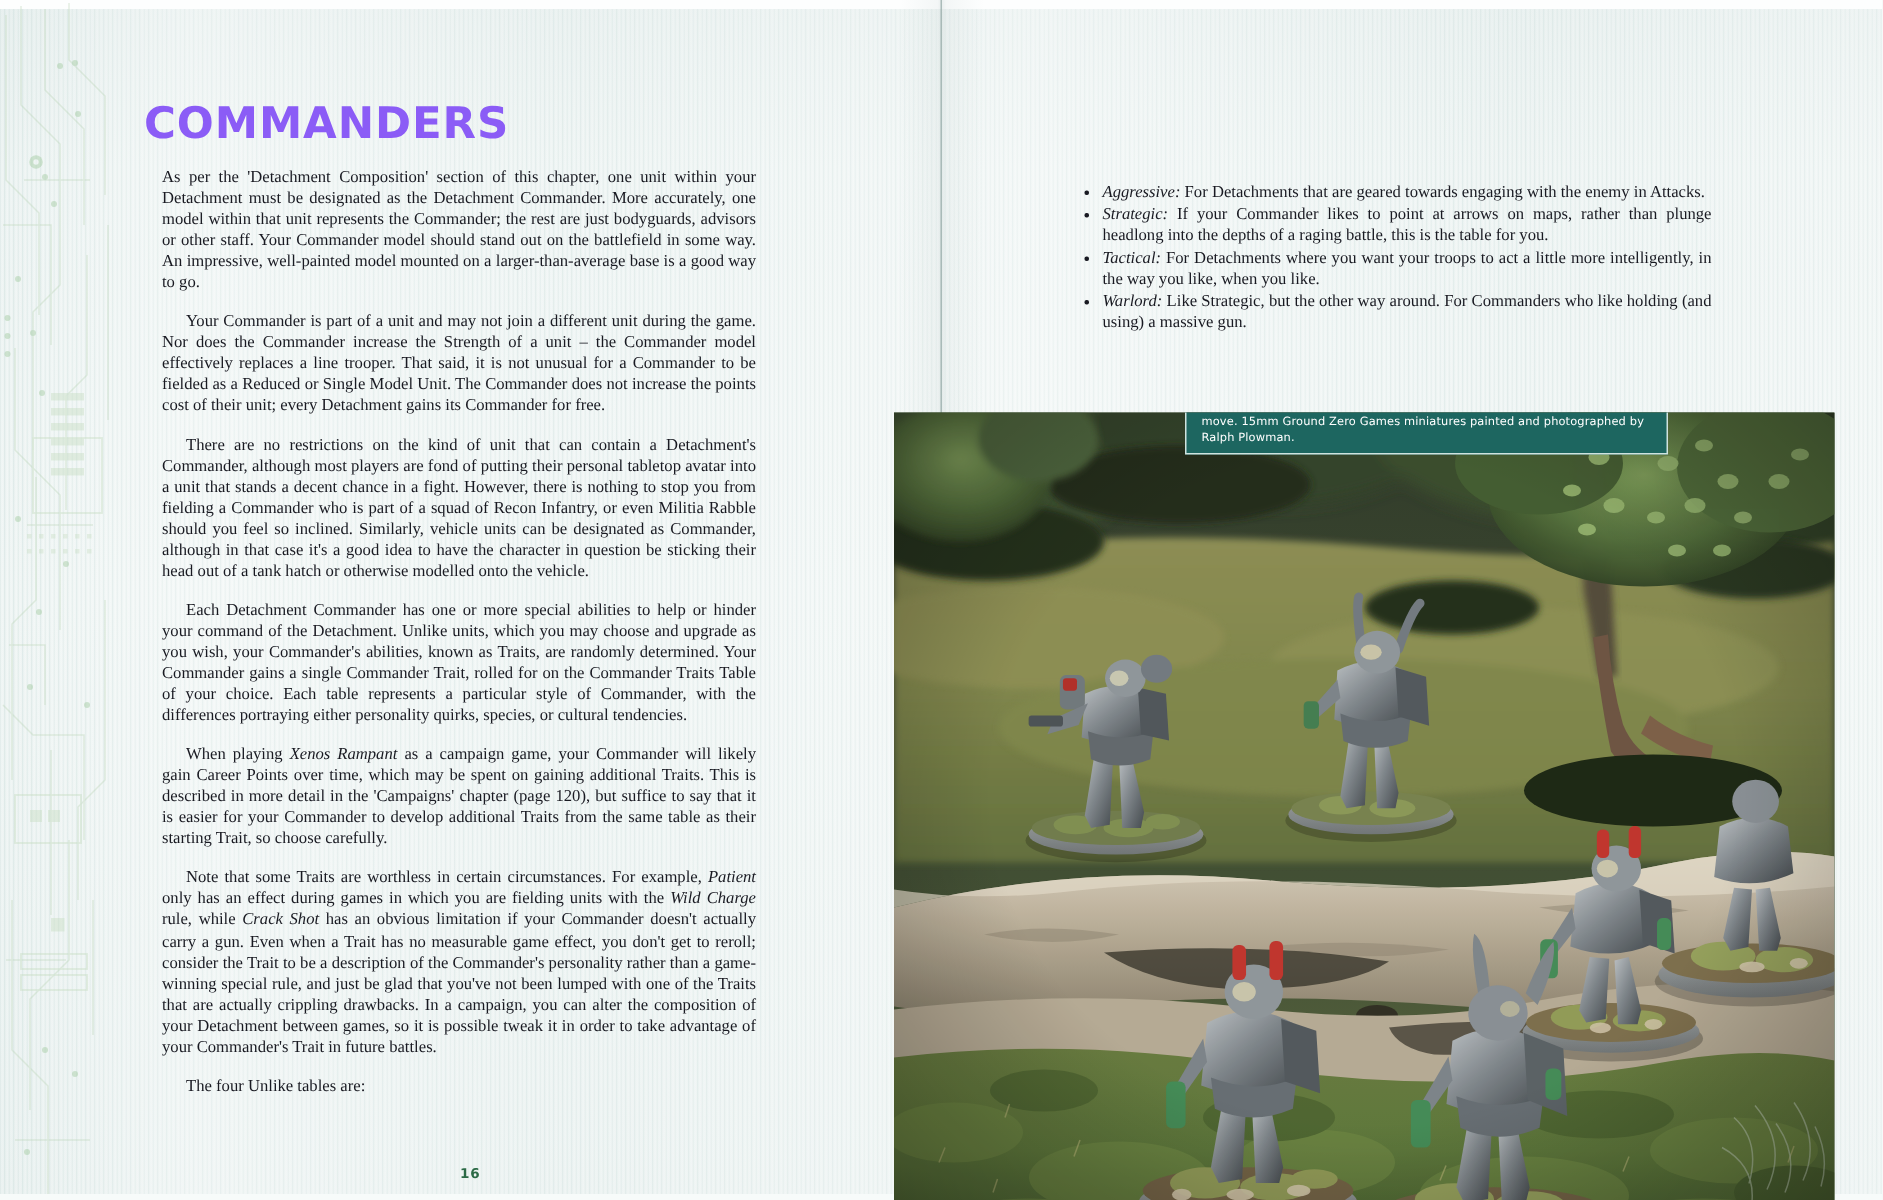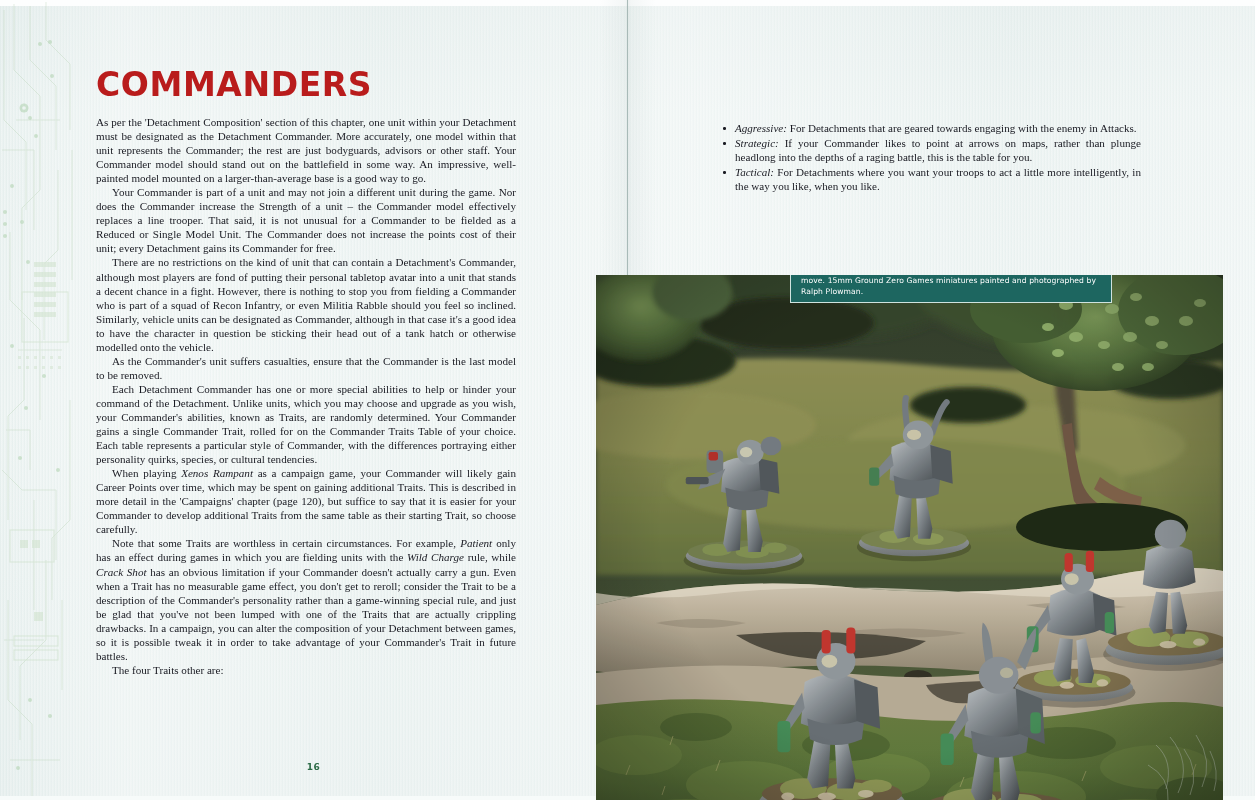--- a/index.html
+++ b/index.html
@@ -103,43 +103,43 @@
   .col-left {
     position: absolute;
     left: 96px;
     top: 68px;
     width: 420px;
   }
   h1.chapter-title {
     margin: 0 0 14px 0;
     font-family: "DejaVu Sans", sans-serif;
     font-weight: 700;
-    font-size: 33px;
+    font-size: 29px;
     letter-spacing: 0.6px;
-    color: #b91c1c;
+    color: #8b5cf6;
     line-height: 1;
   }
   p.body {
-    margin: 0;
+    margin: 12px;
     font-family: "Liberation Serif", serif;
     font-size: 11.1px;
     line-height: 14.05px;
     color: #191a22;
     text-align: justify;
     text-indent: 16px;
     hyphens: none;
   }
   p.body.first { text-indent: 0; }
   p.body em { font-style: italic; }
 
   
   .folio {
     position: absolute;
     left: 0; right: 0;
-    bottom: 28px;
+    bottom: 12px;
     text-align: center;
     font-family: "DejaVu Sans", sans-serif;
     font-size: 9px;
     font-weight: 700;
     color: #2c6a46;
     letter-spacing: .5px;
   }
 
   
   .page-right {
@@ -303,43 +303,43 @@
   </div>
 
   <div class="page-left">
     <div class="col-left">
 
       <h1 class="chapter-title">COMMANDERS</h1>
 
       <p class="body first">As per the 'Detachment Composition' section of this chapter, one unit within your Detachment must be designated as the Detachment Commander. More accurately, one model within that unit represents the Commander; the rest are just bodyguards, advisors or other staff. Your Commander model should stand out on the battlefield in some way. An impressive, well-painted model mounted on a larger-than-average base is a good way to go.</p>
       <p class="body">Your Commander is part of a unit and may not join a different unit during the game. Nor does the Commander increase the Strength of a unit – the Commander model effectively replaces a line trooper. That said, it is not unusual for a Commander to be fielded as a Reduced or Single Model Unit. The Commander does not increase the points cost of their unit; every Detachment gains its Commander for free.</p>
       <p class="body">There are no restrictions on the kind of unit that can contain a Detachment's Commander, although most players are fond of putting their personal tabletop avatar into a unit that stands a decent chance in a fight. However, there is nothing to stop you from fielding a Commander who is part of a squad of Recon Infantry, or even Militia Rabble should you feel so inclined. Similarly, vehicle units can be designated as Commander, although in that case it's a good idea to have the character in question be sticking their head out of a tank hatch or otherwise modelled onto the vehicle.</p>
-      <p class="body">As the Commander's unit suffers casualties, ensure that the Commander is the last model to be removed.</p>
       <p class="body">Each Detachment Commander has one or more special abilities to help or hinder your command of the Detachment. Unlike units, which you may choose and upgrade as you wish, your Commander's abilities, known as Traits, are randomly determined. Your Commander gains a single Commander Trait, rolled for on the Commander Traits Table of your choice. Each table represents a particular style of Commander, with the differences portraying either personality quirks, species, or cultural tendencies.</p>
 
       <p class="body"><span>When playing </span><em>Xenos Rampant</em><span> as a campaign game, your Commander will likely gain Career Points over time, which may be spent on gaining additional Traits. This is described in more detail in the 'Campaigns' chapter (page 120), but suffice to say that it is easier for your Commander to develop additional Traits from the same table as their starting Trait, so choose carefully.</span></p>
 
       <p class="body"><span>Note that some Traits are worthless in certain circumstances. For example, </span><em>Patient</em><span> only has an effect during games in which you are fielding units with the </span><em>Wild Charge</em><span> rule, while </span><em>Crack Shot</em><span> has an obvious limitation if your Commander doesn't actually carry a gun. Even when a Trait has no measurable game effect, you don't get to reroll; consider the Trait to be a description of the Commander's personality rather than a game-winning special rule, and just be glad that you've not been lumped with one of the Traits that are actually crippling drawbacks. In a campaign, you can alter the composition of your Detachment between games, so it is possible tweak it in order to take advantage of your Commander's Trait in future battles.</span></p>
 
-      <p class="body">The four Traits other are:</p>
+      <p class="body">The four Unlike tables are:</p>
     </div>
 
     <div class="folio">16</div>
   </div>
 
   <div class="gutter-shade"></div>
   <div class="gutter"></div>
 
   <div class="page-right">
 
     <div class="col-right">
       <ul class="traits-list">
         <li><em>Aggressive:</em><span> For Detachments that are geared towards engaging with the enemy in Attacks.</span></li>
         <li><em>Strategic:</em><span> If your Commander likes to point at arrows on maps, rather than plunge headlong into the depths of a raging battle, this is the table for you.</span></li>
         <li><em>Tactical:</em><span> For Detachments where you want your troops to act a little more intelligently, in the way you like, when you like.</span></li>
+        <li><em>Warlord:</em><span> Like Strategic, but the other way around. For Commanders who like holding (and using) a massive gun.</span></li>
       </ul>
     </div>
 
     <div class="photo">
       <svg width="627" height="560" viewBox="0 0 627 560" xmlns="http://www.w3.org/2000/svg" preserveAspectRatio="none">
         <defs>
           <linearGradient id="skyTop" x1="0" y1="0" x2="0" y2="1">
             <stop offset="0%" stop-color="#2a3526"></stop>
             <stop offset="55%" stop-color="#3b4a30"></stop>
             <stop offset="100%" stop-color="#5c6a3e"></stop>

